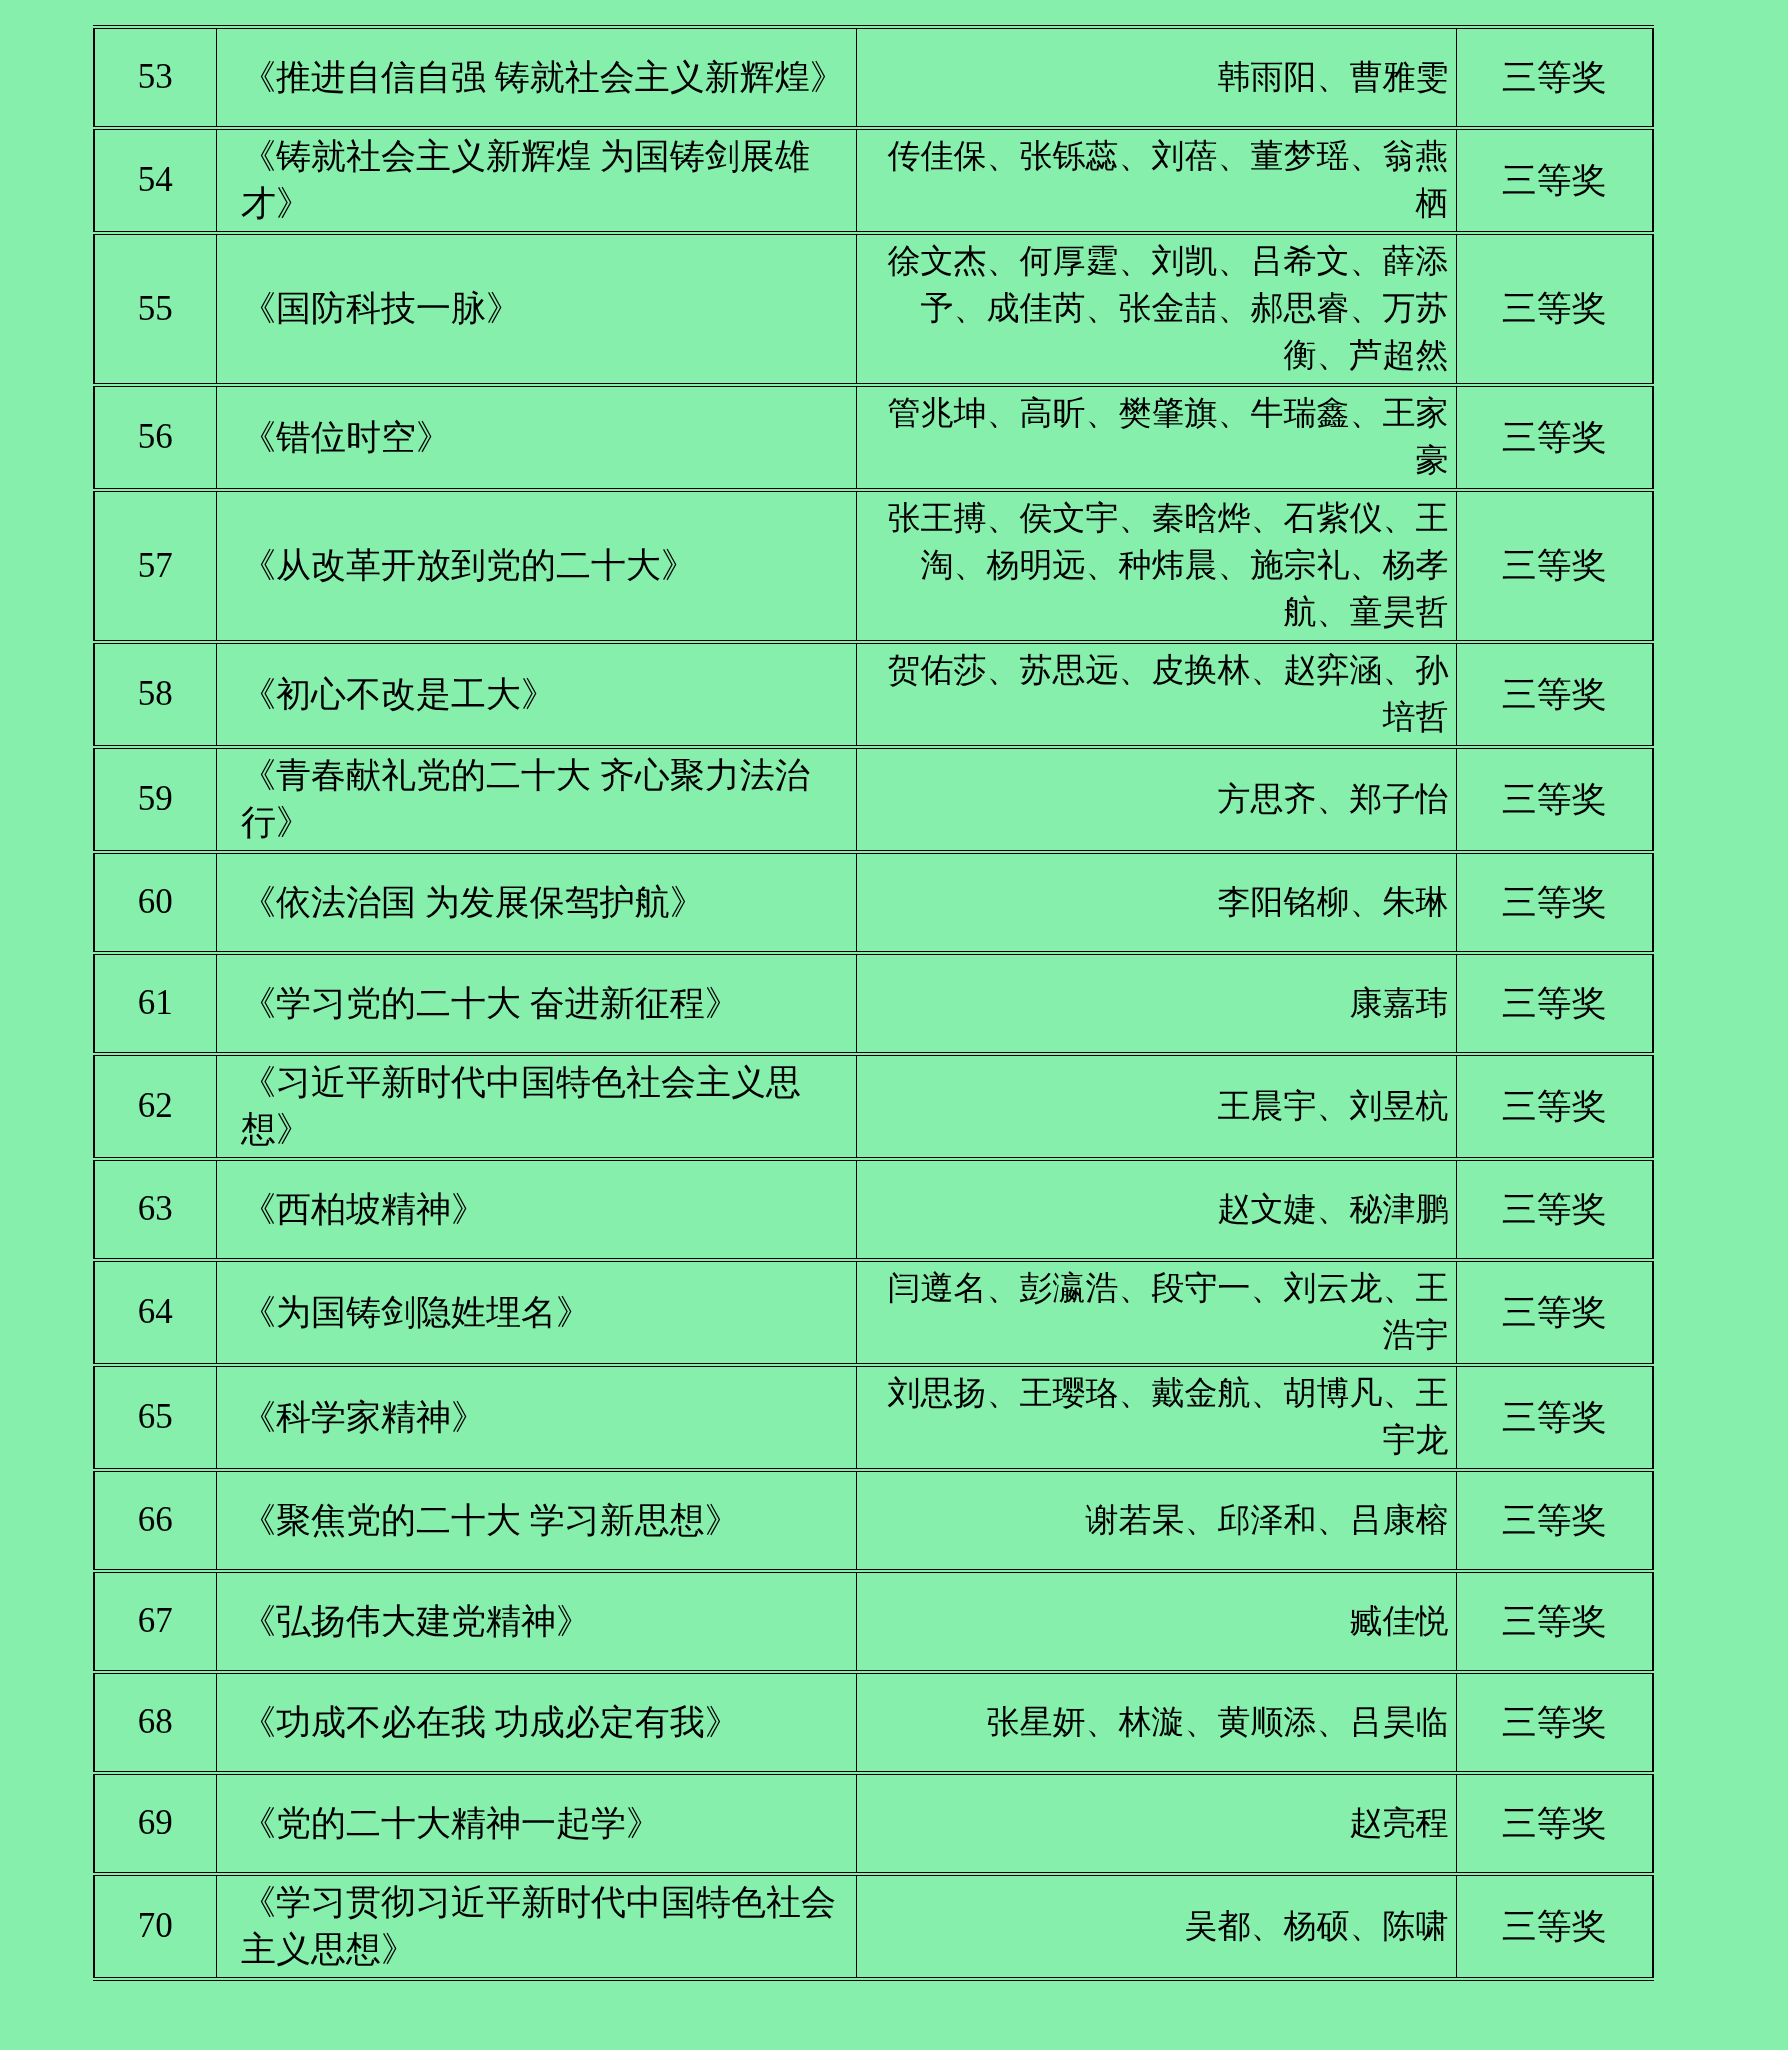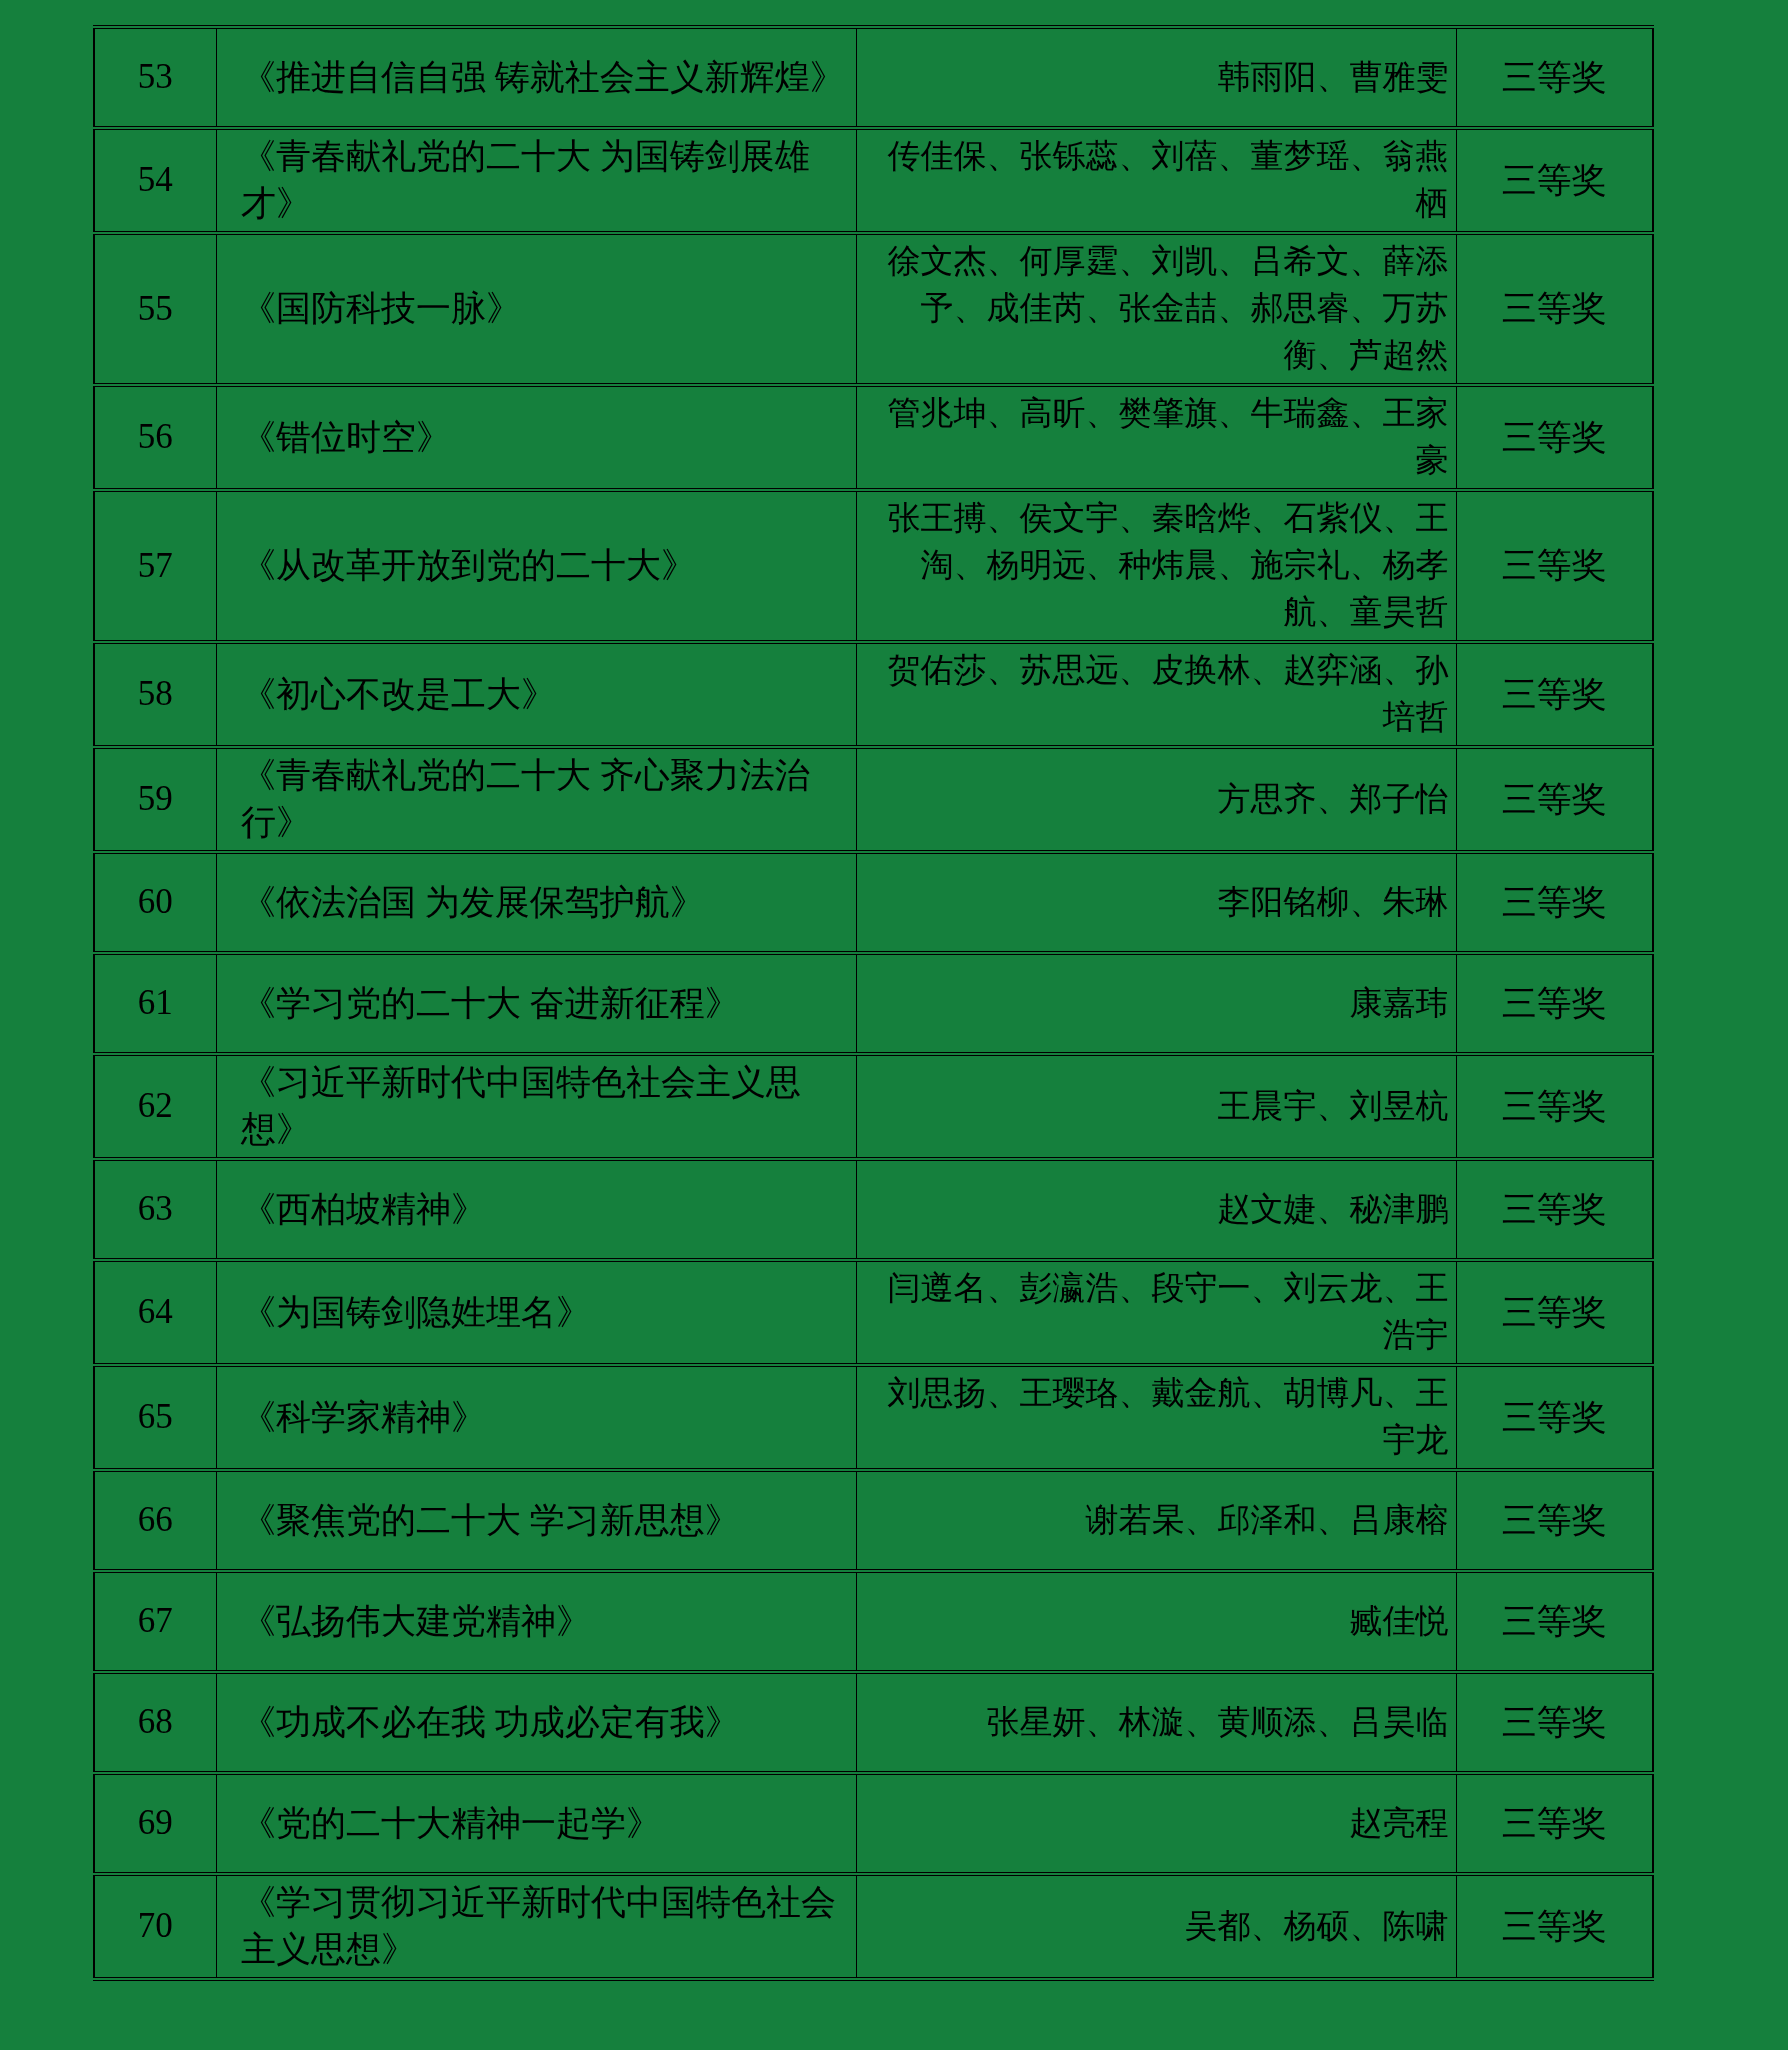--- a/index.html
+++ b/index.html
@@ -4,21 +4,21 @@
 <style>
   html, body {
     margin: 0;
     padding: 0;
     background: #ffffff;
   }
   .page {
     position: relative;
     width: 1789px;
     height: 2051px;
-    background: #15803d;
+    background: #86efac;
     overflow: hidden;
     font-family: "Liberation Serif", "DejaVu Serif", serif;
     color: #000000;
   }
   table.award-table {
     position: absolute;
     left: 93px;
     top: 24.5px;
     width: 1560px;
     border-collapse: collapse;
@@ -77,21 +77,21 @@
     </colgroup>
     <tbody>
       <tr class="row">
         <td class="c-no">53</td>
         <td class="c-title">《推进自信自强 铸就社会主义新辉煌》</td>
         <td class="c-names">韩雨阳、曹雅雯</td>
         <td class="c-award">三等奖</td>
       </tr>
       <tr class="row">
         <td class="c-no">54</td>
-        <td class="c-title">《青春献礼党的二十大 为国铸剑展雄才》</td>
+        <td class="c-title">《铸就社会主义新辉煌 为国铸剑展雄才》</td>
         <td class="c-names">传佳保、张铄蕊、刘蓓、董梦瑶、翁燕栖</td>
         <td class="c-award">三等奖</td>
       </tr>
       <tr class="row tall">
         <td class="c-no">55</td>
         <td class="c-title">《国防科技一脉》</td>
         <td class="c-names">徐文杰、何厚霆、刘凯、吕希文、薛添予、成佳芮、张金喆、郝思睿、万苏衡、芦超然</td>
         <td class="c-award">三等奖</td>
       </tr>
       <tr class="row">

